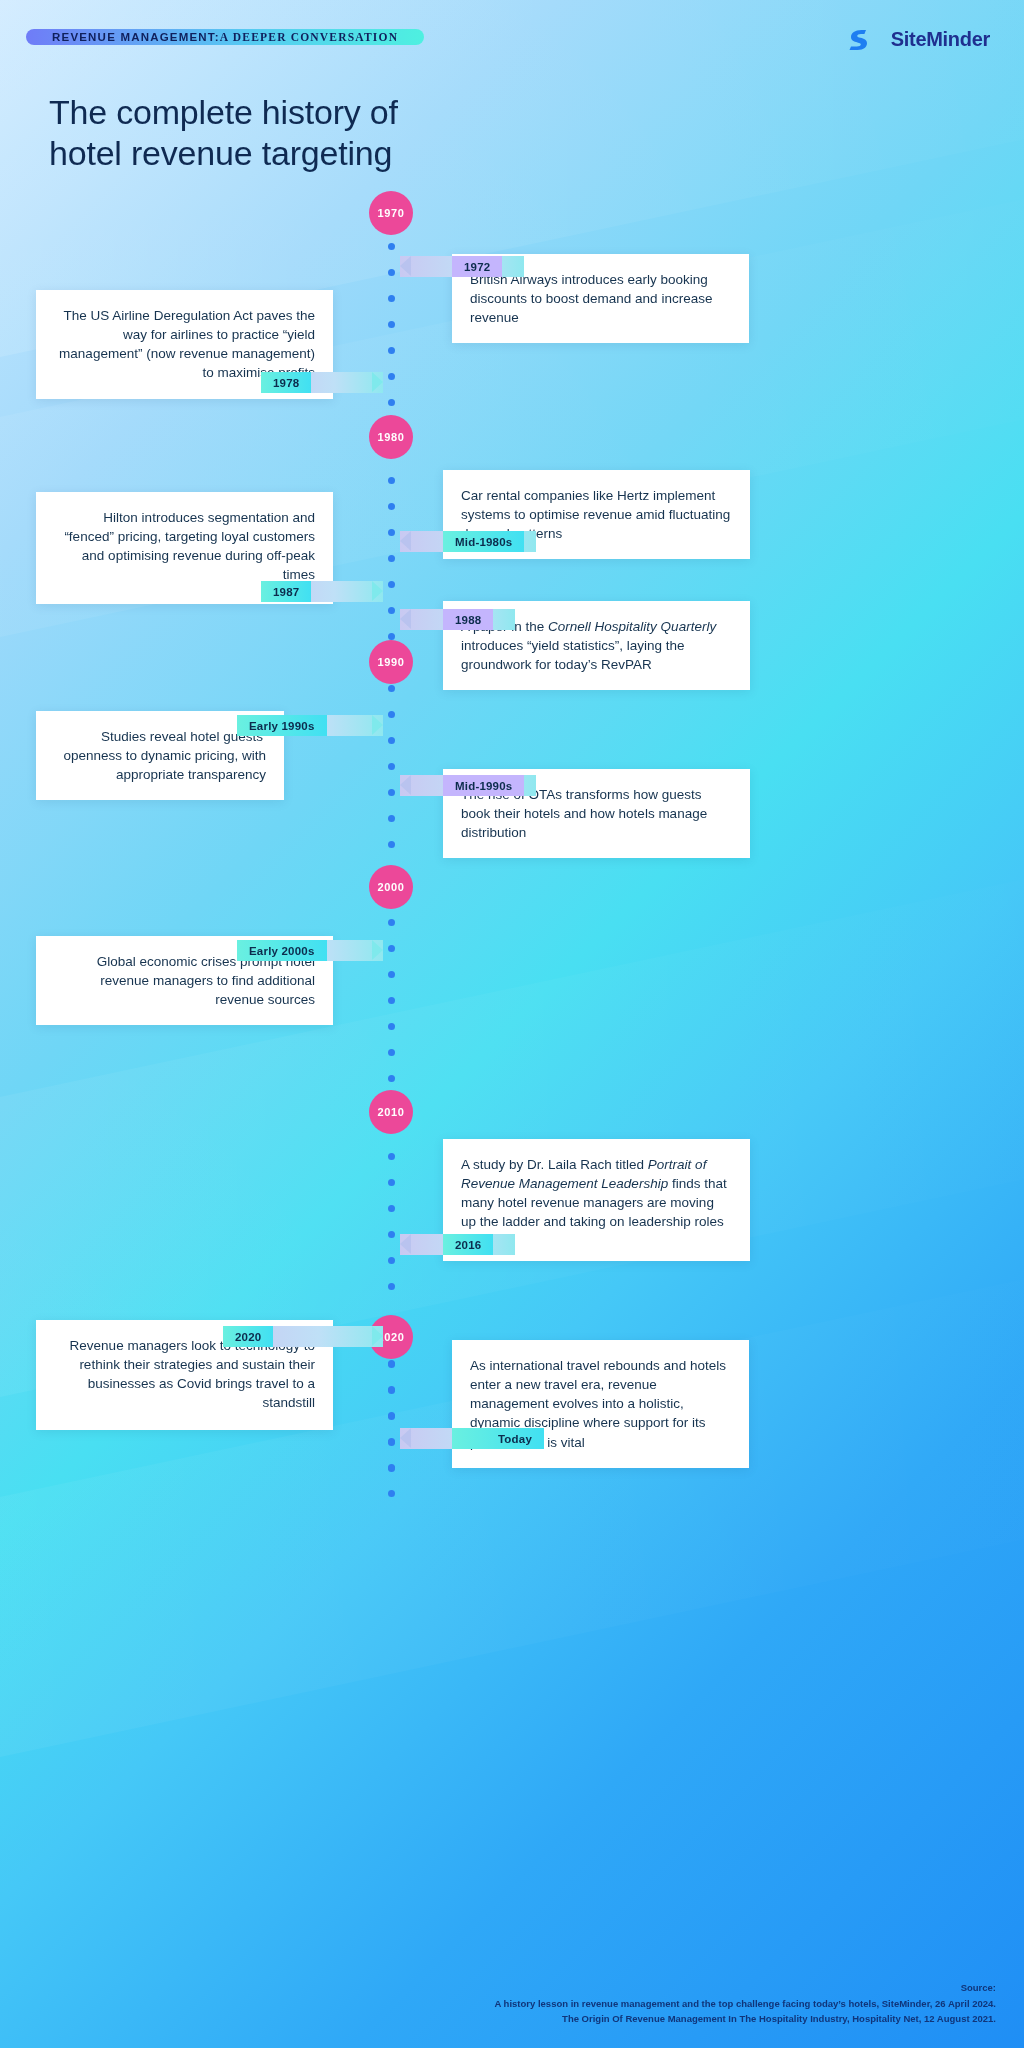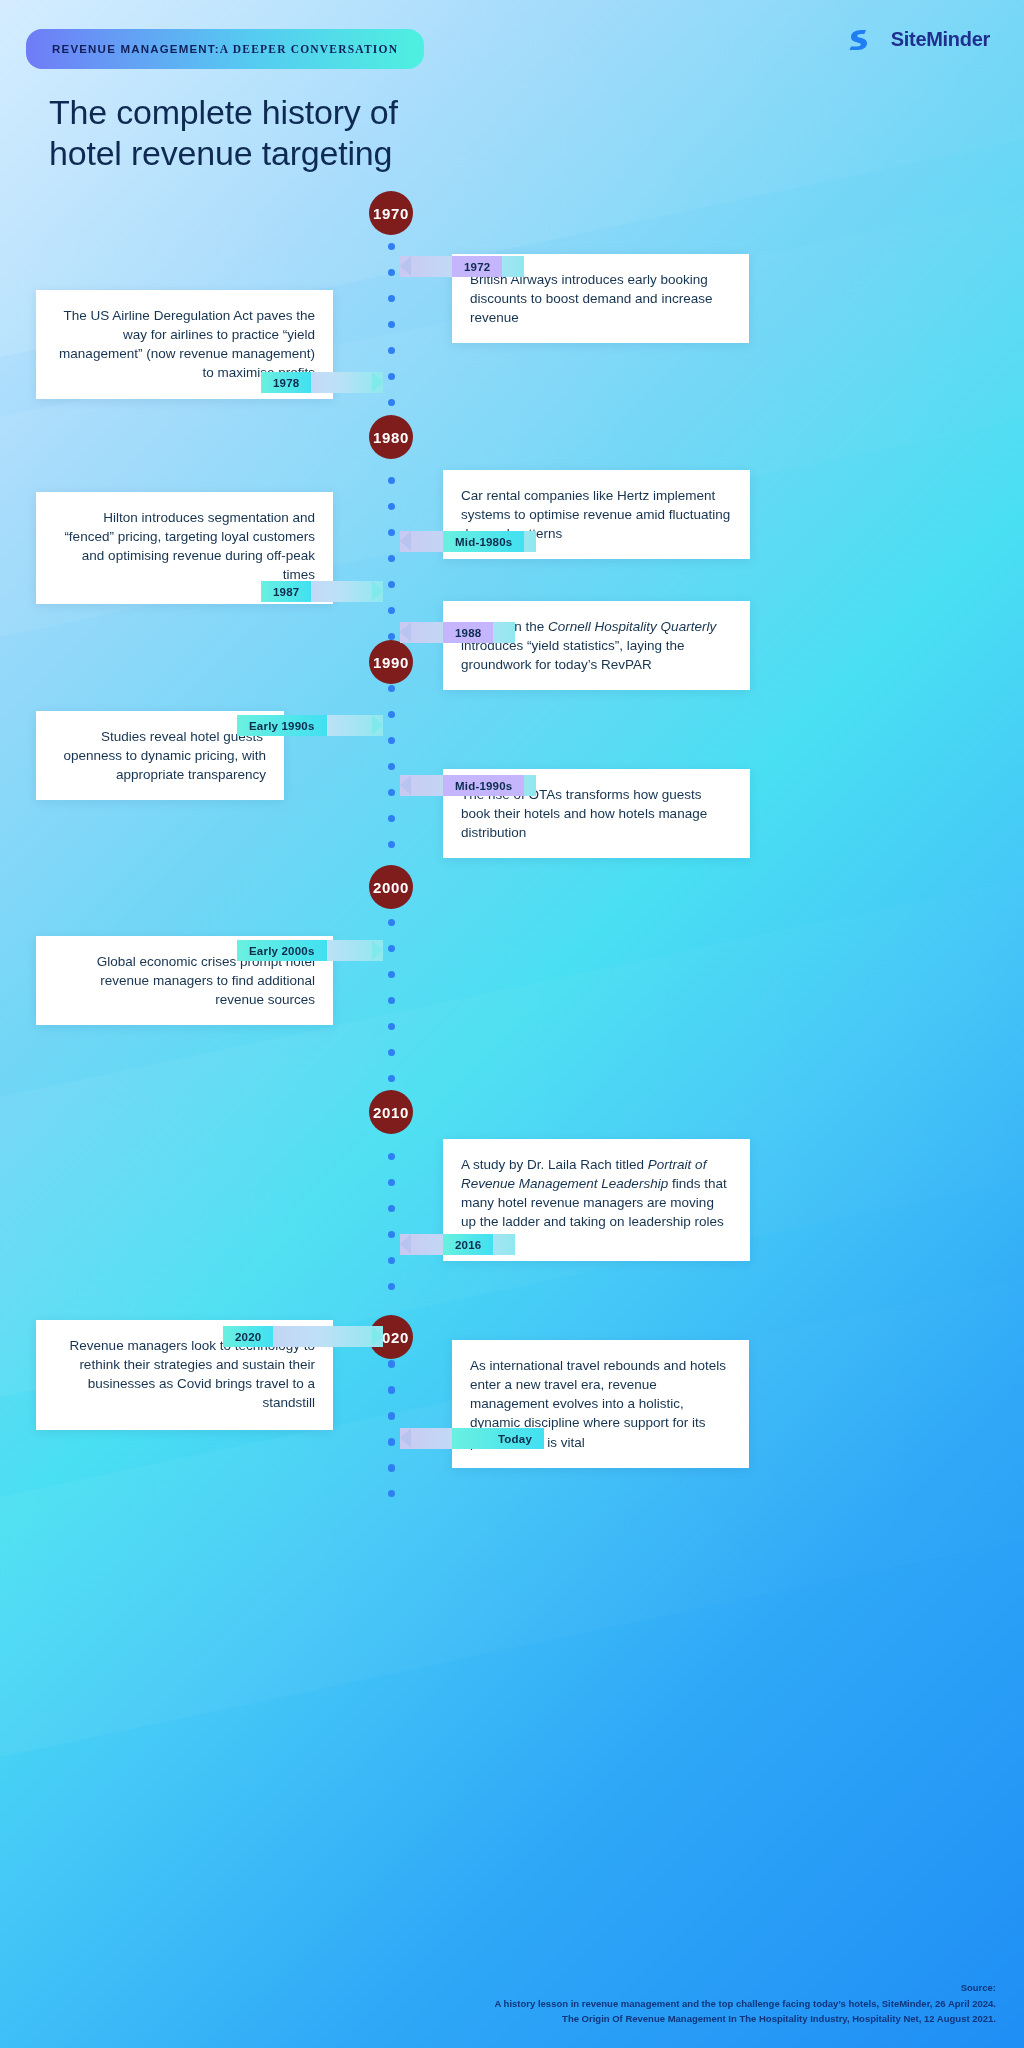--- a/index.html
+++ b/index.html
@@ -22,21 +22,21 @@
   .s1 { left: 0; top: -120px; width: 1100px; height: 360px; }
   .s2 { left: 0; top: 300px; width: 1100px; height: 220px; opacity:.3;}
   .s3 { left: 0; top: 980px; width: 1100px; height: 300px; opacity:.25;}
   .s4 { left: 0; top: 1380px; width: 1100px; height: 260px; opacity:.22;}
 
   .page { position: relative; width: 1024px; height: 2048px; }
 
   
   .badge {
     position: absolute; left: 26px; top: 29px;
-    height: 40px; padding: 0 26px;
+    height: 16px; padding: 0 26px;
     border-radius: 16px;
     background: linear-gradient(90deg, #6f7cf7 0%, #56c9f2 55%, #4ef0e0 100%);
     display: flex; align-items: center;
     font-size: 11.5px; font-weight: 700; letter-spacing: 1.2px;
     color: #10205c;
   }
   .badge b { font-weight: 800; }
   .badge span.light { font-weight: 600; font-family: Liberation Serif, serif; }
 
   .logo {
@@ -51,23 +51,23 @@
     position: absolute; left: 49px; top: 92px;
     font-size: 34px; line-height: 1.22; font-weight: 400;
     color: #0f2a52; letter-spacing: -0.2px;
   }
   .tick {
     position: absolute; width: 7px; height: 7px; border-radius: 50%;
     background: #2f7ff0;
   }
   .year-node {
     position: absolute; width: 44px; height: 44px; border-radius: 50%;
-    background: #7f1d1d; color: #fff;
+    background: #ec4899; color: #fff;
     display: flex; align-items: center; justify-content: center;
-    font-size: 15px; font-weight: 700; letter-spacing: 0.6px;
+    font-size: 11px; font-weight: 700; letter-spacing: 0.6px;
     box-shadow: 0 0 0 0 rgba(0,0,0,0);
   }
 
   
   .card {
     position: absolute; background: #fff;
     box-shadow: 0 2px 10px rgba(20,60,110,0.10);
     padding: 16px 18px;
     font-size: 13.5px; line-height: 1.42; color: #16334f;
   }
@@ -231,21 +231,21 @@
         <div>Hilton introduces segmentation and “fenced” pricing, targeting loyal customers and optimising revenue during off-peak times</div>
       </div>
       <div class="pill teal" style="top: 581px; left: 261px; width: 122px;">
         <div class="bar" style="left: 0px; width: 122px;"></div>
         <span class="txt">1987</span>
         <div class="tail-r" style="left: 111px;"></div>
       </div>
       <div class="card right" style="left: 443px; top: 601px; width: 307px; min-height: 84px;">
         <div><span>A paper in the </span><em>Cornell Hospitality Quarterly</em><span> introduces “yield statistics”, laying the groundwork for today’s RevPAR</span></div>
       </div>
-      <div class="pill white" style="top: 622px; left: 400px; width: 112px;">
+      <div class="pill white" style="top: 609px; left: 400px; width: 112px;">
         <div class="bar" style="left: 0px; width: 115px;"></div>
         <span class="txt" style="margin-left: 43px;">1988</span>
         <div class="tail-l" style="left: 0px;"></div>
       </div>
       <div class="card left" style="left: 36px; top: 711px; width: 248px; min-height: 85px;">
         <div>Studies reveal hotel guests’ openness to dynamic pricing, with appropriate transparency</div>
       </div>
       <div class="pill teal" style="top: 715px; left: 237px; width: 146px;">
         <div class="bar" style="left: 0px; width: 146px;"></div>
         <span class="txt">Early 1990s</span>

